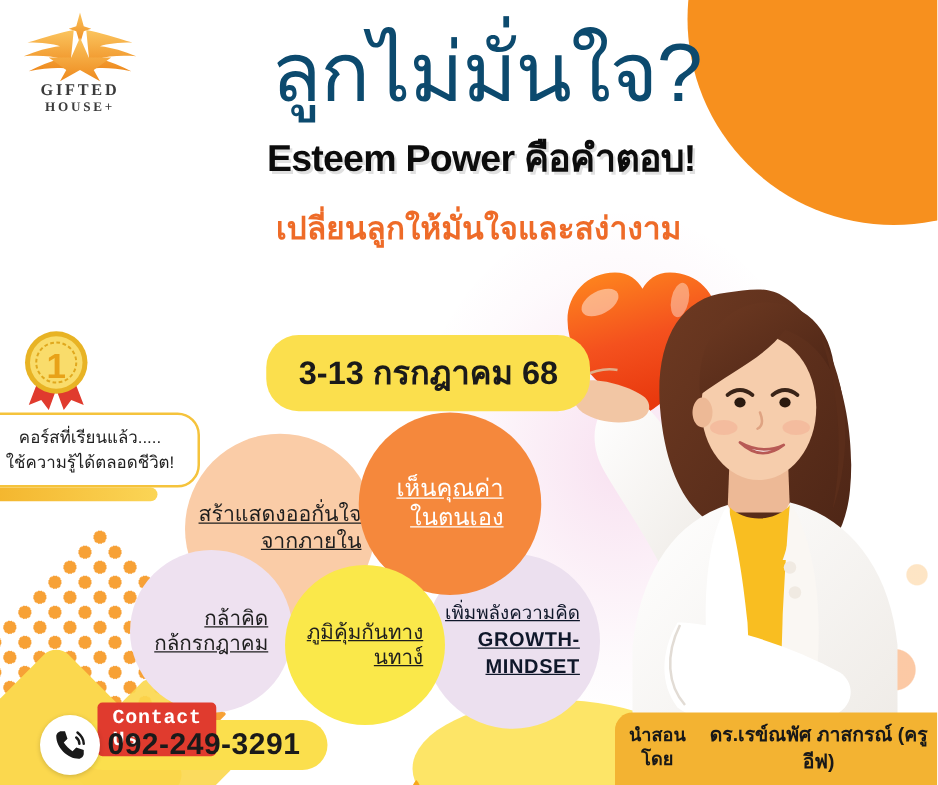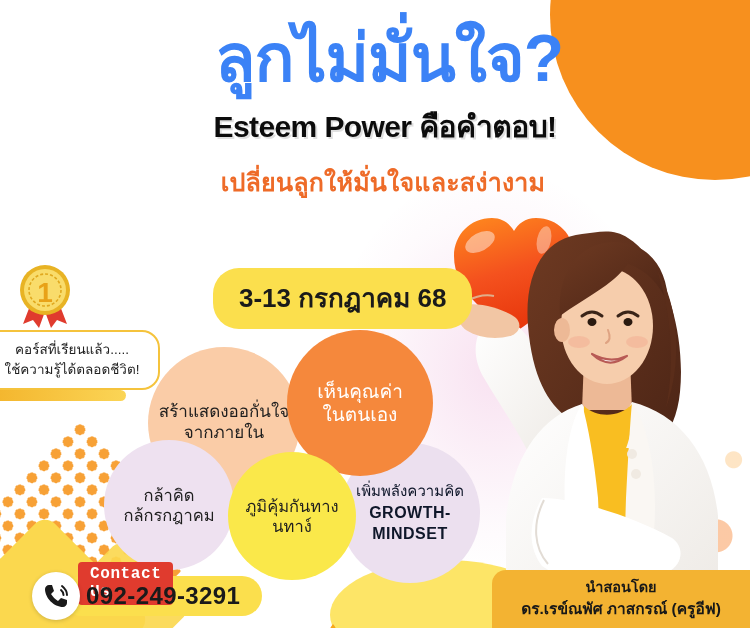--- a/index.html
+++ b/index.html
@@ -79,21 +79,21 @@
   }
   .logo-text2 {
     font-family:"Liberation Serif","DejaVu Serif",serif;
     font-size:10.5px; font-weight:700; letter-spacing:2.2px; color:#3A3A3A;
     margin-top:1px;
   }
 
   
   .headline-wrap { position:absolute; left:0; top:24px; width:750px; z-index:11; text-align:center; }
   .h-main {
-    font-size:66px; font-weight:700; color:#3b82f6; line-height:1.05;
+    font-size:66px; font-weight:400; color:#0c4a6e; line-height:1.05;
     letter-spacing:-1px; padding-left:28px;
   }
   .h-sub {
     margin-top:10px;
     font-size:30px; font-weight:900; color:#0C0C0C;
     letter-spacing:-.6px; padding-left:20px;
     text-shadow:2px 2px 0 rgba(0,0,0,.12);
   }
   .h-sub3 {
     margin-top:12px;
@@ -117,21 +117,21 @@
     border:2.5px solid #F5C33C; border-radius:18px;
     background:#ffffff; padding:8px 10px 9px 14px;
     font-size:13.5px; line-height:1.45; color:#1F1F1F; text-align:center;
     z-index:12;
   }
 
   
   .bubble {
     position:absolute; border-radius:50%;
     display:flex; align-items:center; justify-content:center;
-    text-align:center; line-height:1.22; z-index:6;
+    text-align:right; line-height:1.22; z-index:6;text-decoration:underline;
   }
   #b-confidence { left:148px; top:347px;  width:152px; height:152px; background:#FACCA7; color:#1E1E1E; font-size:17px; z-index:7; }
   #b-value      { left:287px; top:330px;  width:146px; height:146px; background:#F5883C; color:#ffffff; font-size:19px; z-index:8; }
   #b-express    { left:104px; top:440px;  width:130px; height:130px; background:#EEE1F0; color:#1E1E1E; font-size:16.5px; z-index:8; }
   #b-emotion    { left:228px; top:452px;  width:128px; height:128px; background:#FAE84A; color:#1E1E1E; font-size:16.5px; z-index:9; }
   #b-growth     { left:340px; top:443px;  width:140px; height:140px; background:#ECE0EF; color:#7A4A2E; font-size:15px; z-index:7; }
   #b-growth .mind { display:block; font-weight:800; letter-spacing:.5px; font-size:16px; margin-top:2px; }
 
   
   .woman { position:absolute; right:18px; bottom:0; width:300px; height:430px; z-index:10; }
@@ -163,40 +163,58 @@
 
   
   .promo { position:absolute; left:303px; bottom:2px; z-index:15; }
   .hot-badge { position:absolute; left:0; top:-4px; width:60px; height:70px; z-index:4; }
 
   
   .instructor {
     position:absolute; right:0; bottom:0; width:258px; height:58px;
     background:#F3B332; color:#181818;
     border-top-left-radius:14px;
-    display:flex; flex-direction:column; align-items:center; justify-content:center;
+    display:flex; flex-direction:row; align-items:center; justify-content:center;
     z-index:16; text-align:center;
   }
   .ins-1 { font-size:14.5px; font-weight:700; line-height:1.3; }
   .ins-2 { font-size:15.5px; font-weight:700; line-height:1.35; margin-top:2px; }
 </style>
 </head>
 <body>
 
 <div id="poster">
 
   <div class="corner-orange"></div>
   <div class="pink-glow"></div>
   <div class="bokeh"></div>
   <div class="dotgrid"></div>
   <div class="yellow-blob-top"></div>
   <div class="yellow-diamond"></div>
   <div class="yellow-diamond2"></div>
   <div class="gold-bar"></div>
 
+  <div class="logo">
+    <svg class="logo-mark" viewBox="0 0 100 58">
+      <defs>
+        <linearGradient id="gold" x1="0" y1="0" x2="0" y2="1">
+          <stop offset="0%" stop-color="#FBC55F"></stop>
+            <stop offset="100%" stop-color="#EE8A1E"></stop>
+        </linearGradient>
+      </defs>
+      <g fill="url(#gold)">
+        <path d="M50 2 L53 13 L59 15 L53 17 L50 27 L47 17 L41 15 L47 13 Z"></path>
+        <path d="M45 16 C34 18 22 22 8 26 C20 26 28 27 34 29 C24 30 15 33 5 37 C18 36 28 37 35 39 C26 41 17 45 9 49 C23 46 34 46 42 47 Z"></path>
+        <path d="M55 16 C66 18 78 22 92 26 C80 26 72 27 66 29 C76 30 85 33 95 37 C82 36 72 37 65 39 C74 41 83 45 91 49 C77 46 66 46 58 47 Z"></path>
+        <path d="M50 22 L57 38 L75 38 L61 48 L66 57 L50 48 L34 57 L39 48 L25 38 L43 38 Z"></path>
+      </g>
+    </svg>
+    <div class="logo-text1">GIFTED</div>
+    <div class="logo-text2">HOUSE+</div>
+  </div>
 
   <div class="headline-wrap">
     <div class="h-main">ลูกไม่มั่นใจ?</div>
     <div class="h-sub">Esteem Power คือคำตอบ!</div>
     <div class="h-sub3">เปลี่ยนลูกให้มั่นใจและสง่างาม</div>
   </div>
 
   <div class="date-pill">3-13 กรกฎาคม 68</div>
 
   <svg class="medal" viewBox="0 0 60 72">

